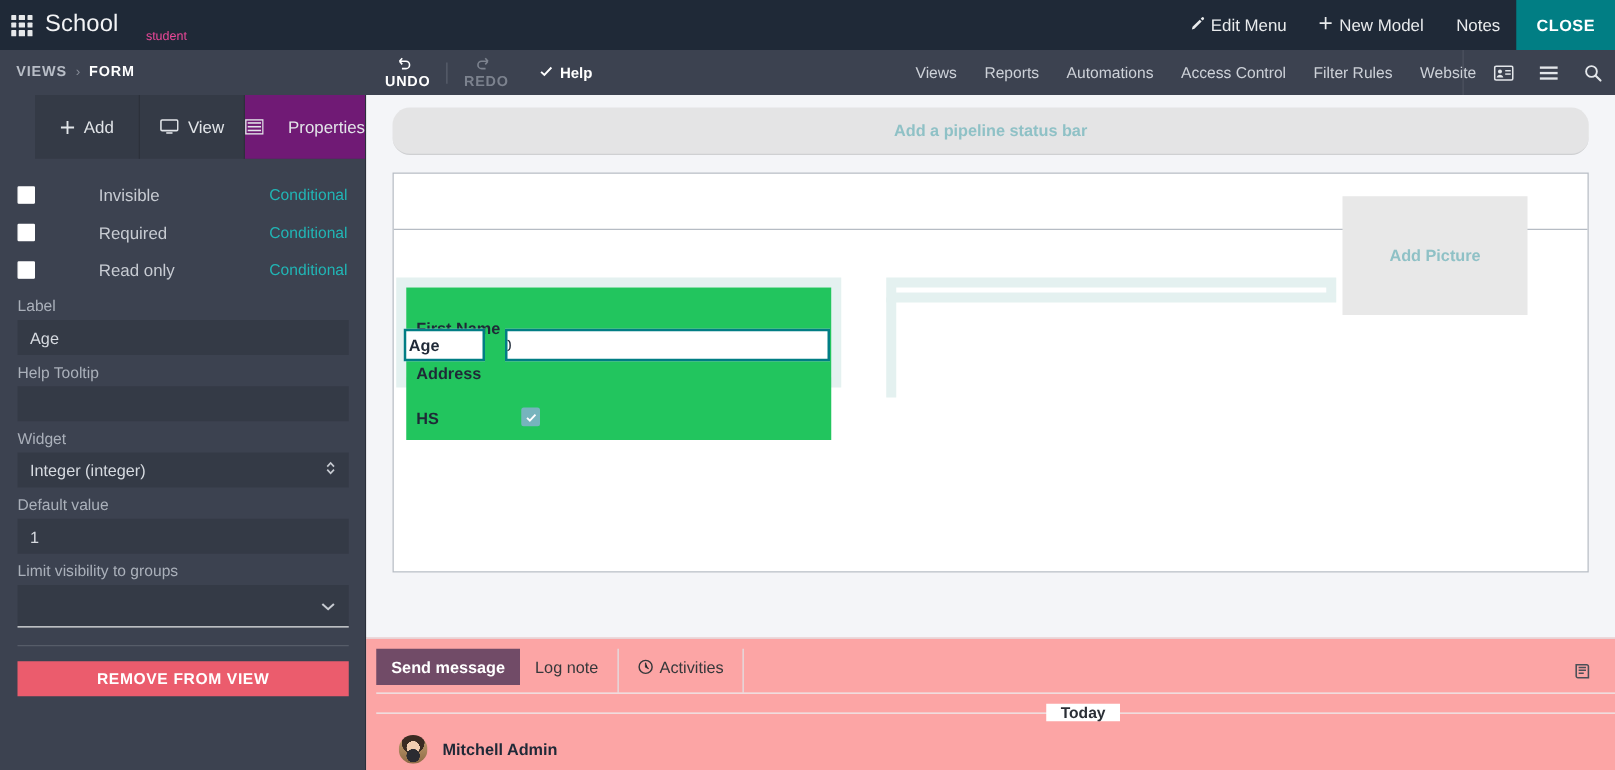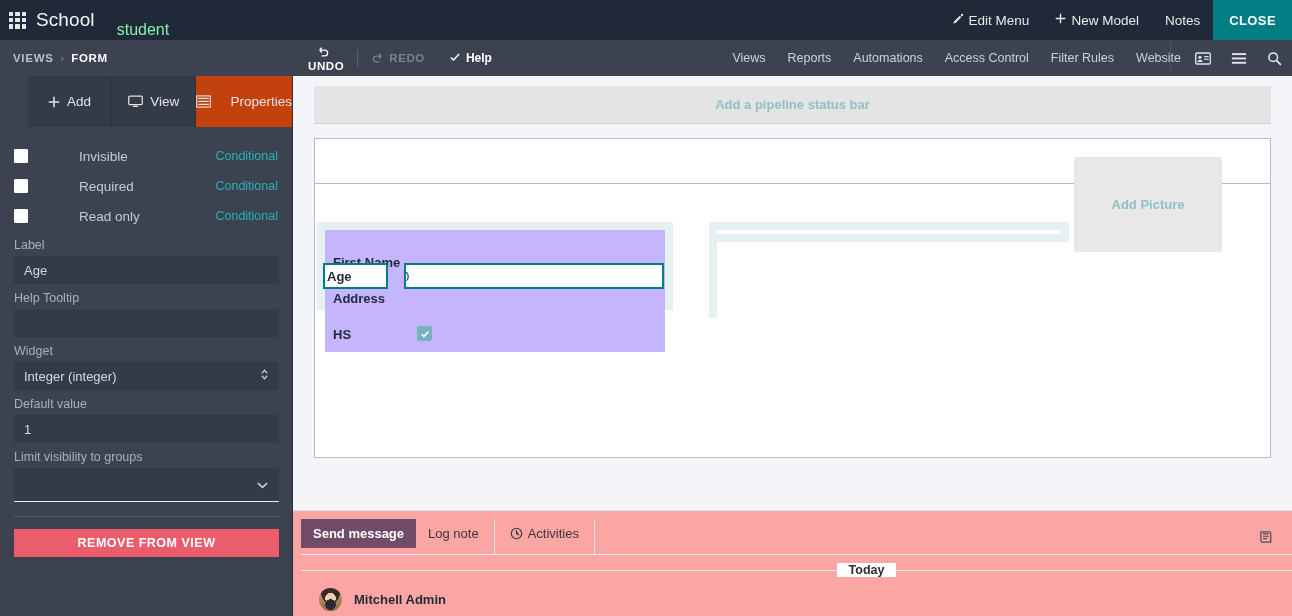--- a/index.html
+++ b/index.html
@@ -19,21 +19,21 @@
   }
   .apps-grid {
     width: 17px; height: 17px; margin-left: 9px; margin-right: 10px;
     display: grid; grid-template-columns: repeat(3,1fr); grid-template-rows: repeat(3,1fr);
     gap: 2px; cursor: pointer;
   }
   .apps-grid i { background: #e6e8ea; display:block; border-radius:0.5px; }
   .brand {
     color: #f3f4f6; font-size: 19px; letter-spacing: .1px; margin-right: 22px; cursor: pointer;
   }
-  .breadcrumb-rec { color: #86efac; font-size: 16px; cursor: pointer; margin-top: 19px; }
+  .breadcrumb-rec { color: #ec4899; font-size: 10px; cursor: pointer; margin-top: 19px; }
   .topbar-right { margin-left: auto; display: flex; align-items: center; height: 50px; }
   .tb-item {
     color: #e9ebed; font-size: 13.5px; padding: 0 13px; height: 40px;
     display: flex; align-items: center; cursor: pointer; white-space: nowrap;
   }
   .tb-item .gl { margin-right: 5px; font-size: 12px; display:inline-block; }
   .tb-close {
     background: #017e84; color: #fff; font-weight: bold; font-size: 13px;
     letter-spacing: .4px; padding: 0 16px; height: 40px;
     display: flex; align-items: center; cursor: pointer;
@@ -46,21 +46,21 @@
   }
   .crumb { color: #b9bec7; font-size: 11.5px; font-weight: bold; letter-spacing: .7px; cursor: pointer; }
   .crumb.active { color: #ffffff; }
   .crumb-sep { color: #878d98; font-size: 11px; margin: 0 7px; }
   .undo-group { position:absolute; left: 308px; display: flex; align-items: center; }
   .ubtn {
     display: flex; align-items: center; font-size: 11.5px; font-weight: bold;
     letter-spacing: .6px; cursor: pointer;
   }
   .ubtn.enabled { color: #ffffff; flex-direction: column; }
-  .ubtn.disabled { color: #7c828e; cursor: default; }
+  .ubtn.disabled { color: #7c828e; cursor: default; flex-direction: column; }
   .ubtn svg { margin-right: 5px; }
   .vdiv { width: 1px; height: 17px; background: #5a606d; margin: 0 13px; }
   .saved { color: #ffffff; font-size: 12px; font-weight: bold; margin-left: 24px; display:flex; align-items:center; }
   .saved svg { margin-right: 5px; }
   .studio-menu { position: absolute; right: 100px; display: flex; align-items: center; }
   .sm-item { color: #cdd1d8; font-size: 12.5px; padding: 0 11px; cursor: pointer; white-space: nowrap; }
   .studio-icons { position: absolute; right: 0; display: flex; align-items: center; height: 36px; }
   .studio-icons .sep { width: 1px; height: 36px; background: #4c525f; margin-right: 14px; }
   .si { color: #e3e6ea; padding: 0 10px; cursor: pointer; display:flex; align-items:center; }
 
@@ -68,21 +68,21 @@
   .sidebar {
     position: absolute; top: 76px; left: 0; width: 293px; height: 540px;
     background: #3c4250; border-right: 1px solid #2a2f3a;
   }
   .side-tabs { display: flex; height: 51px; background: #343a46; margin-left: 28px; }
   .side-tab {
     flex: 1; display: flex; align-items: center; justify-content: center;
     color: #e2e5e9; font-size: 13.5px; cursor: pointer;
     border-right: 1px solid #2c313b;
   }
-  .side-tab.active { background: #c2410c; gap: 12px; }
+  .side-tab.active { background: #701a75; gap: 12px; }
   .side-tab:last-child { border-right: none; }
   .side-tab .ti { margin-right: 7px; display: inline-flex; }
 
   .side-body { padding: 14px 14px 0 14px; }
   .chk-row { display: flex; align-items: center; height: 30px; gap: 40px; }
   .chk {
     width: 14px; height: 14px; background: #ffffff; border: 1px solid #ffffff;
     border-radius: 1px; margin-right: 11px; cursor: pointer; flex: none;
   }
   .chk-label { color: #c7cbd2; font-size: 13.5px; }
@@ -113,40 +113,40 @@
 
   
   .canvas {
     position: absolute; top: 76px; left: 293px; width: 999px; height: 434px;
     background: #f4f5f8; overflow: hidden;
   }
   .pipeline-bar {
     margin: 10px 21px 0 21px; height: 38px; background: #e4e4e5;
     border-bottom: 1px solid #cfd0d2;
     display: flex; align-items: center; justify-content: center;
-    color: #8fc1c6; font-size: 13px; font-weight: bold; cursor: pointer;
+    color: #8fc1c6; font-size: 13px; font-weight: bold; cursor: pointer; border-radius: 14px;
   }
   .sheet {
     margin: 14px 21px 0 21px; background: #ffffff;
     border: 1px solid #b6bcc4; height: 320px; position: relative;
   }
   .sheet-topstrip { height: 45px; border-bottom: 1px solid #b6bcc4; }
 
   .picture-box {
     position: absolute; right: 48px; top: 18px; width: 148px; height: 95px;
     background: #e8e8e8; display: flex; align-items: center; justify-content: center;
     color: #8fc1c6; font-size: 13px; font-weight: bold; cursor: pointer;
   }
 
   
   .col-left-group {
     position: absolute; left: 2px; top: 83px; width: 356px; height: 88px;
     border: 8px solid #e4f1f0; background: #ffffff;
   }
-  .grp-inner { background: #c4b5fd; padding: 14px 16px 0 8px; }
+  .grp-inner { background: #22c55e; padding: 14px 16px 0 8px; }
   .f-row { display: flex; align-items: center; height: 36px; }
   .f-lbl { color: #1f2937; font-size: 13px; font-weight: bold; width: 84px; flex: none; }
   .f-val { flex: 1; }
   .hs-check {
     width: 15px; height: 15px; background: #76b4bd; border-radius: 2px;
     display: inline-flex; align-items: center; justify-content: center; cursor: pointer;
   }
   .age-row {
     position: absolute; left: 8px; top: 124px; display: flex; align-items: center;
   }

